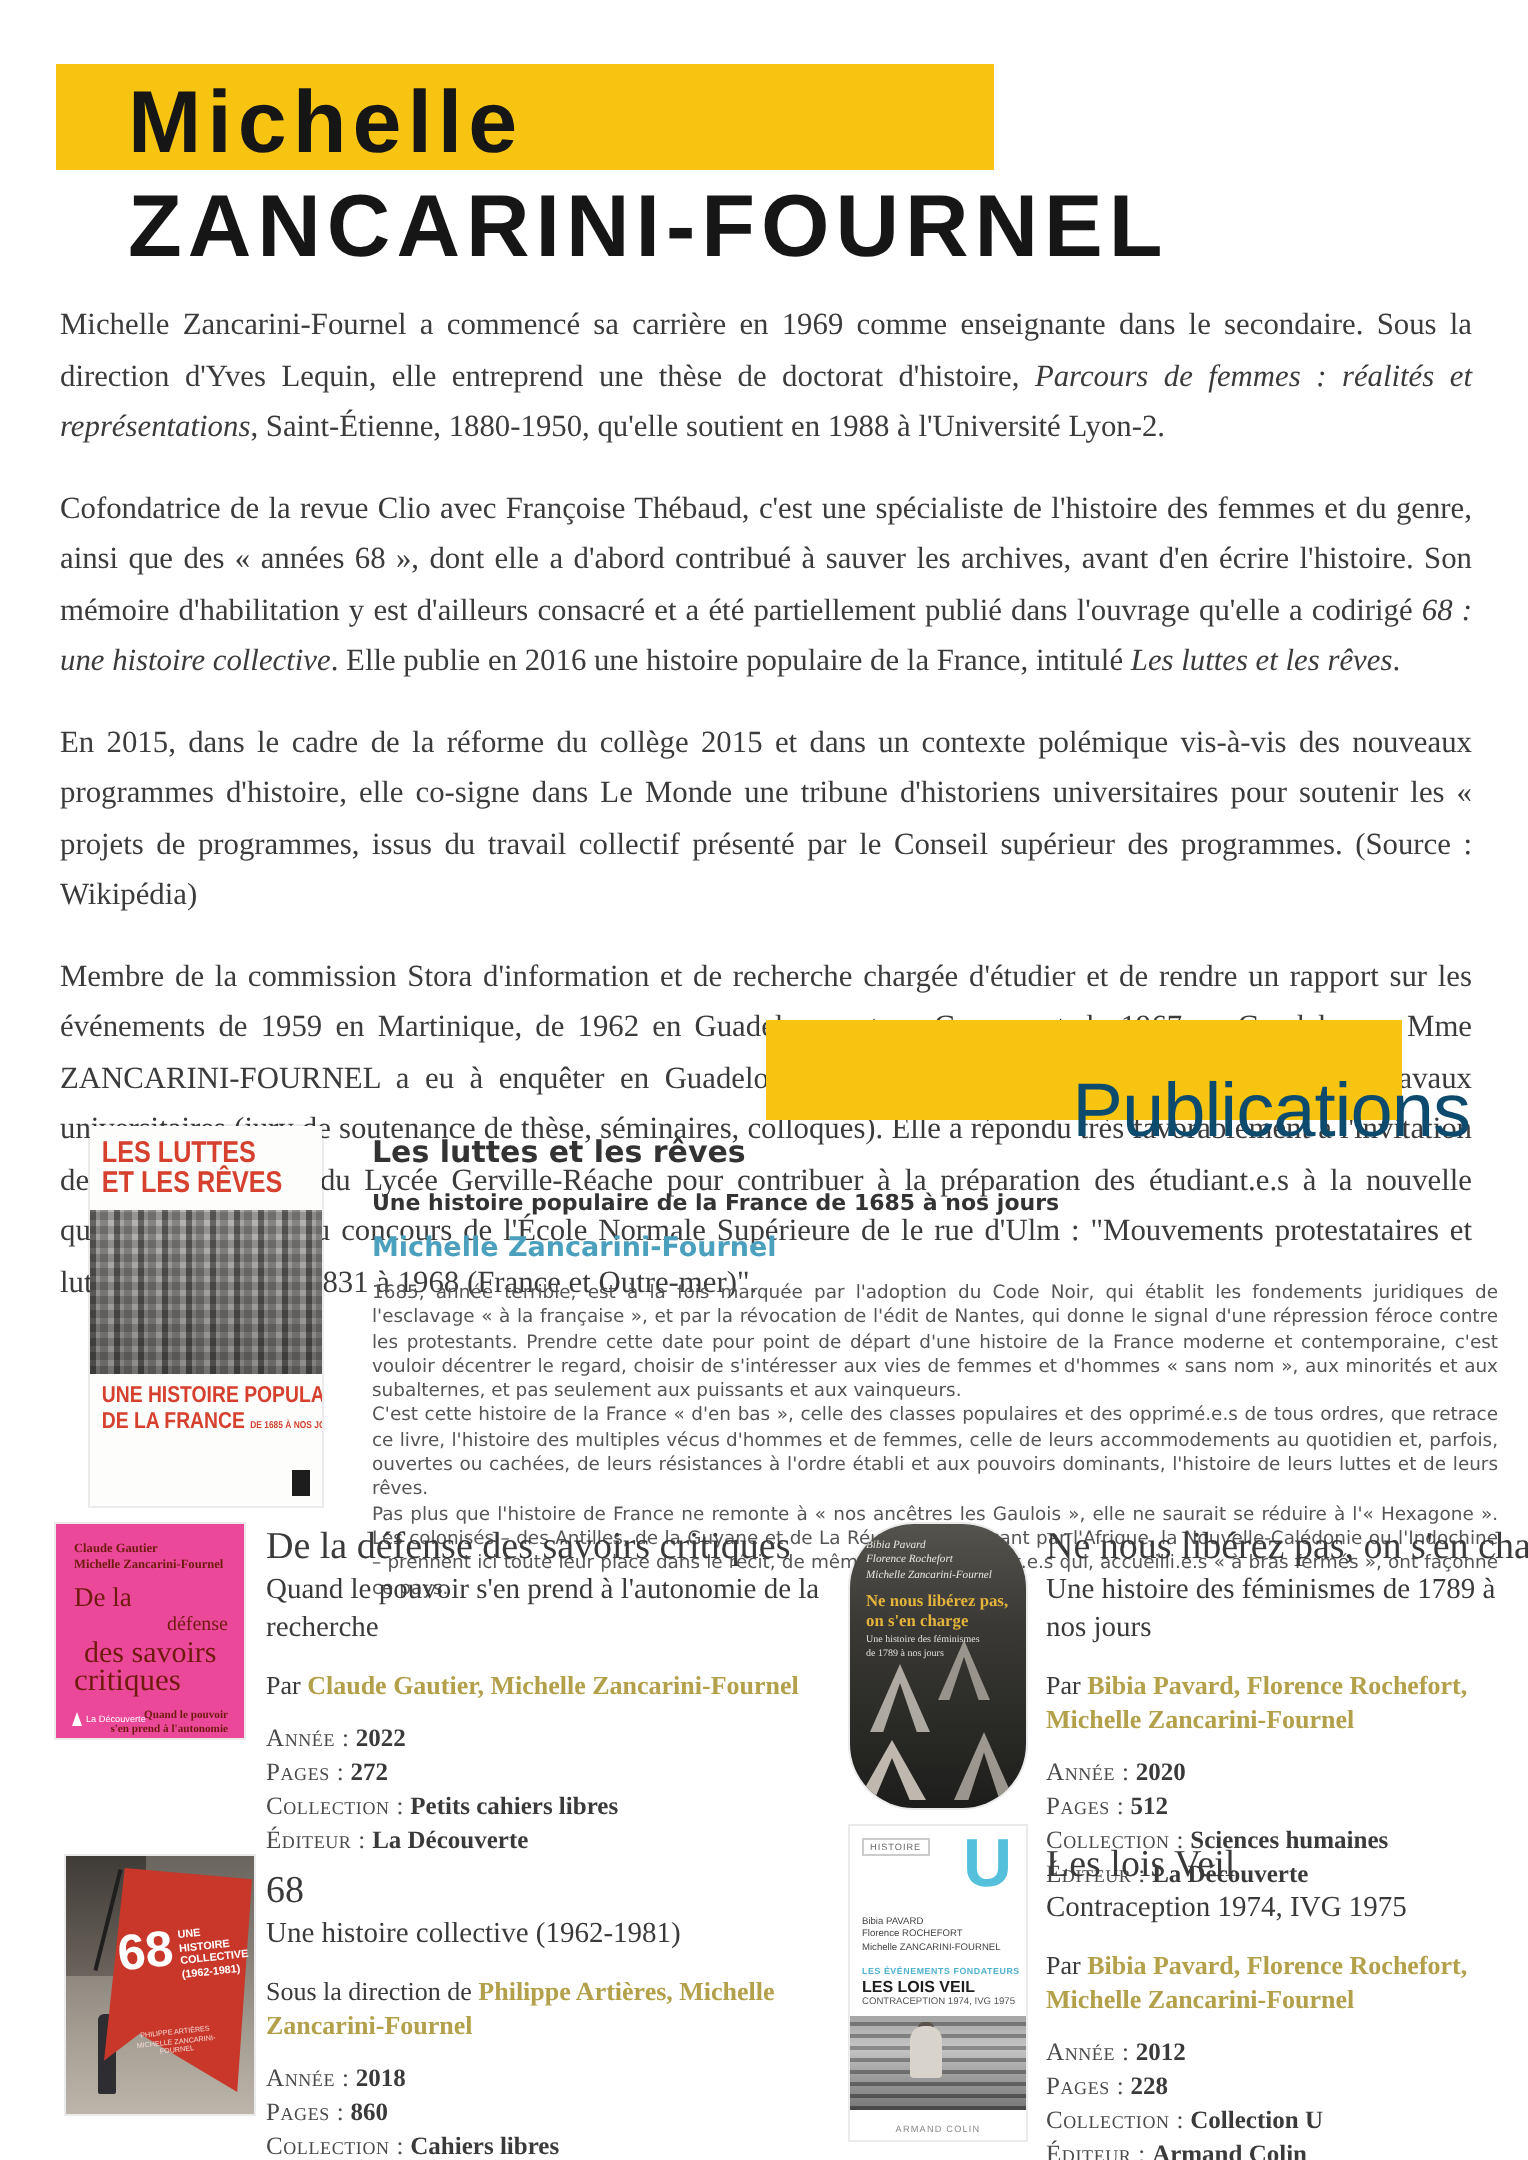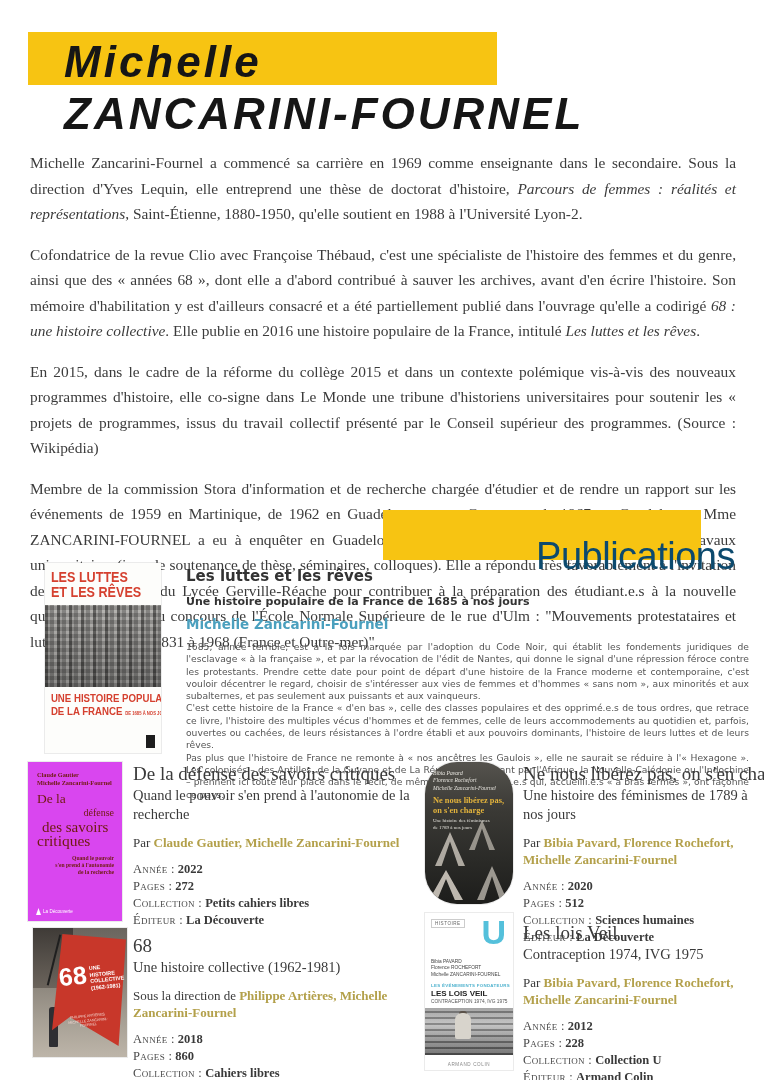--- a/index.html
+++ b/index.html
@@ -3,21 +3,21 @@
 <meta charset="utf-8">
 <style>
   html,body{margin:0;padding:0;background:#ffffff;}
   .page{position:relative;width:764px;height:1080px;background:#ffffff;overflow:hidden;
         font-family:"Liberation Serif",serif;color:#3b3b3b;}
 
   
   .title-yellow{position:absolute;left:28px;top:32px;width:469px;height:53px;background:#F7C412;}
   .page-title{position:absolute;left:64px;top:36px;z-index:2;margin:0;
               font-family:"Liberation Sans",sans-serif;font-weight:700;
-              font-size:44px;line-height:52px;letter-spacing:3px;color:#161616;font-style:italic;}
+              font-size:44px;line-height:52px;letter-spacing:3px;color:#161616;}
 
   
   .bio{position:absolute;left:30px;top:150px;width:706px;
        font-size:15.4px;line-height:25.5px;text-align:justify;color:#3b3b3b;}
   .bio p{margin:0 0 15px 0;}
   .bio em{font-style:italic;}
 
   
   .pub-yellow{position:absolute;left:383px;top:510px;width:318px;height:50px;background:#F7C412;}
   .pub-title{position:absolute;right:29px;top:534px;z-index:2;margin:0;
@@ -56,21 +56,21 @@
               repeating-linear-gradient(90deg,rgba(40,40,40,.55) 0 3px,rgba(150,150,150,.35) 3px 5px,rgba(90,90,90,.5) 5px 9px,rgba(190,190,190,.3) 9px 12px),
               repeating-linear-gradient(0deg,rgba(60,60,60,.4) 0 4px,rgba(170,170,170,.3) 4px 7px),
               linear-gradient(180deg,#b9b6b0 0%,#8d8a85 45%,#5f5d59 100%);}
   .c1-bottom{padding-left:7px;color:#D5402F;font-family:"Liberation Sans",sans-serif;
              font-weight:700;font-size:11.5px;line-height:12.5px;text-transform:uppercase;
              transform:scaleX(0.84);transform-origin:left top;white-space:nowrap;}
   .c1-small{font-size:5px;letter-spacing:0;}
   .c1-logo{position:absolute;bottom:5px;right:6px;width:9px;height:13px;background:#1d1d1d;}
 
   
-  .cover2{left:28px;top:762px;width:94px;height:159px;background:#d946ef;color:#6E1B0E;}
+  .cover2{left:28px;top:762px;width:94px;height:107px;background:#ec4899;color:#6E1B0E;}
   .c2-authors{padding:9px 0 0 9px;font-size:6.3px;line-height:8px;font-weight:700;}
   .c2-title{margin-top:5px;font-size:13.5px;line-height:14px;}
   .c2-t0{padding-left:9px;}
   .c2-t1{text-align:right;padding-right:8px;font-size:10px;}
   .c2-t2{padding-left:14px;font-size:15px;}
   .c2-t3{padding-left:9px;font-size:15.5px;}
   .c2-sub{margin-top:7px;padding-right:8px;text-align:right;font-size:5.6px;line-height:7.2px;font-weight:700;}
   .c2-logo{position:absolute;left:8px;bottom:6px;display:flex;align-items:center;gap:2px;
            color:#fff;font-family:"Liberation Sans",sans-serif;font-size:4.6px;}
   .c2-dot{width:5px;height:7px;background:#fff;clip-path:polygon(0 100%,50% 0,100% 100%);}

